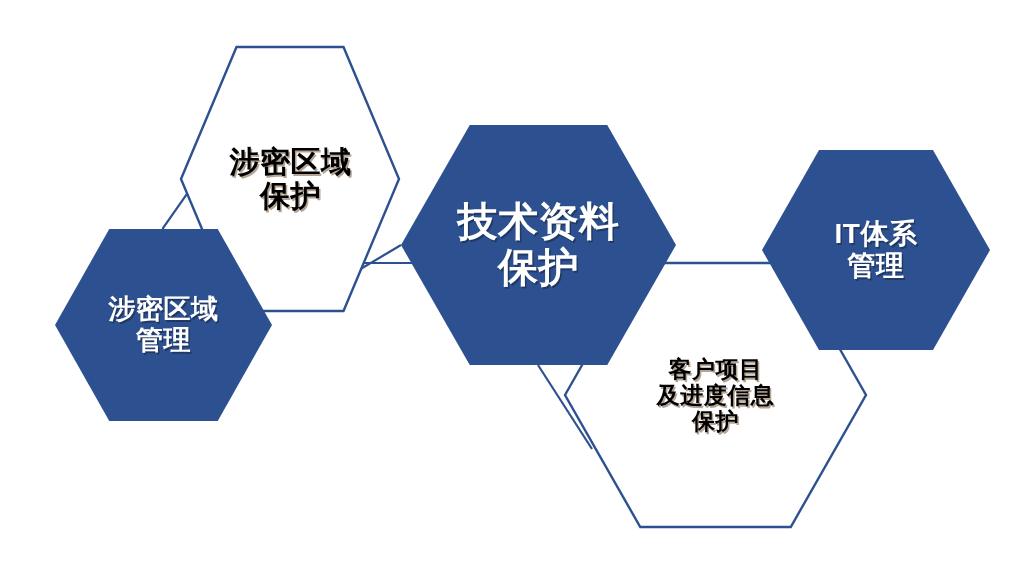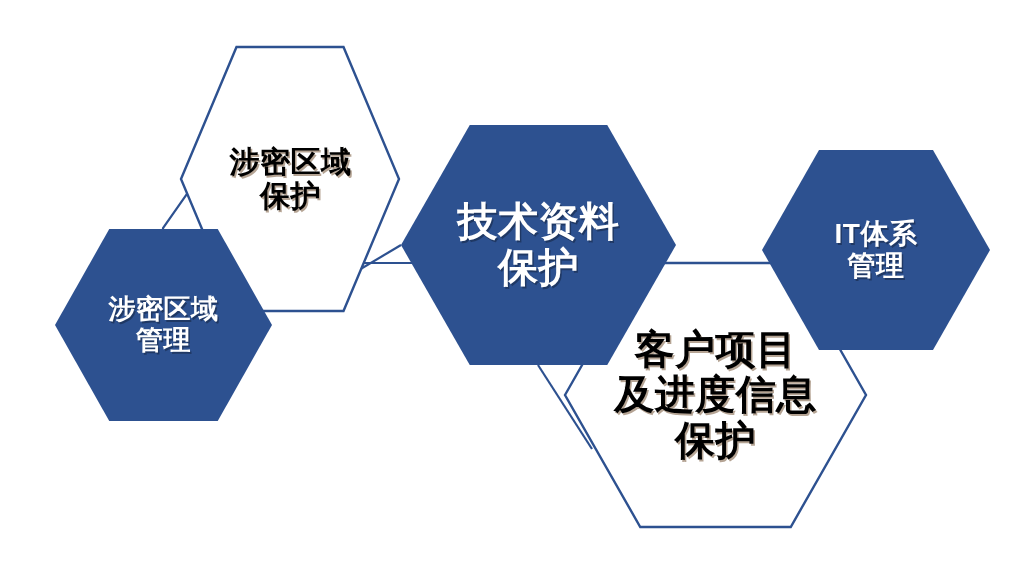--- a/index.html
+++ b/index.html
@@ -74,20 +74,20 @@
 
   <div class="hex-label filled" style="left:55px; top:229px; width:217px; height:192px; font-size:27px;">涉密区域
 管理</div>
 
   <div class="hex-label outlined" style="left:181px; top:47px; width:219px; height:264px; font-size:30px;">涉密区域
 保护</div>
 
   <div class="hex-label filled" style="left:401px; top:125px; width:275px; height:240px; font-size:40px;">技术资料
 保护</div>
 
-  <div class="hex-label outlined" style="left:565px; top:263px; width:301px; height:264px; font-size:40px;">客户项目
+  <div class="hex-label outlined" style="left:565px; top:263px; width:301px; height:264px; font-size:23px;">客户项目
 及进度信息
 保护</div>
 
   <div class="hex-label filled" style="left:762px; top:150px; width:228px; height:200px; font-size:28px;">IT体系
 管理</div>
 
 </div>
 
 </body></html>

